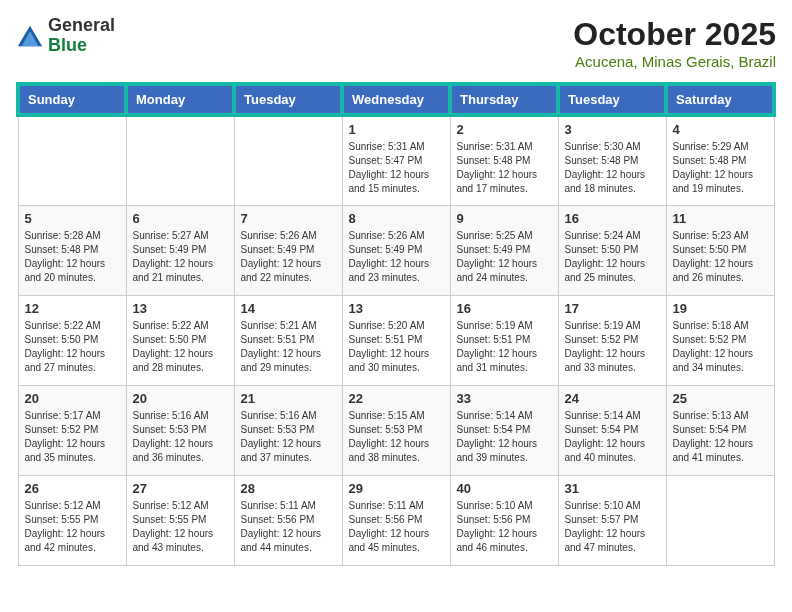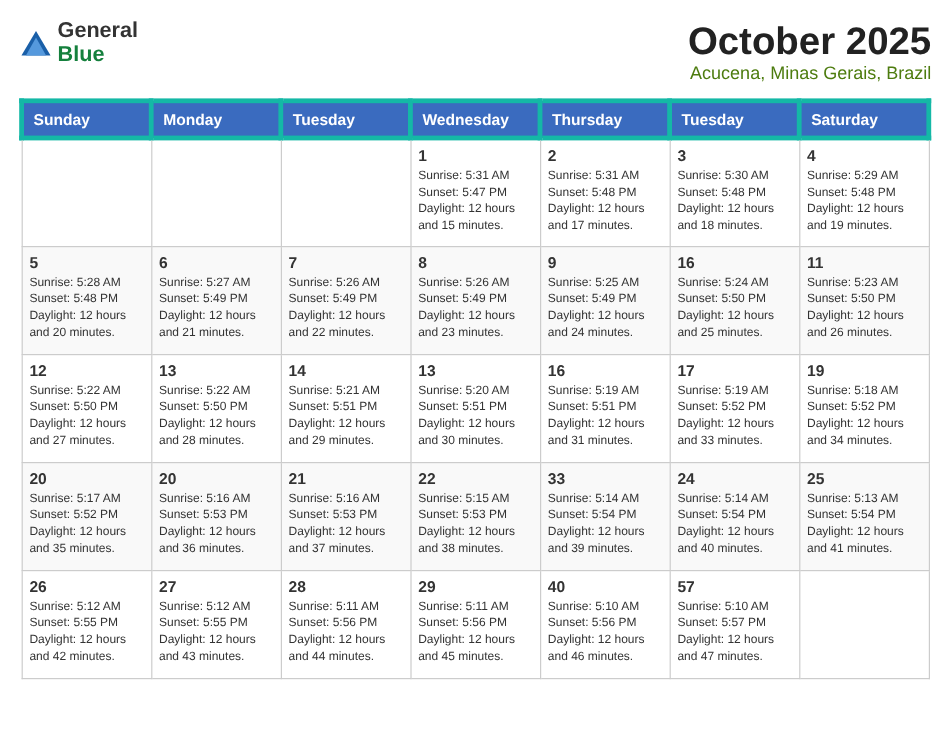--- a/index.html
+++ b/index.html
@@ -249,19 +249,19 @@
         </td>
         <td>
           <div class="day-number">29</div>
           <div class="day-info">Sunrise: 5:11 AM<br>Sunset: 5:56 PM<br>Daylight: 12 hours and 45 minutes.</div>
         </td>
         <td>
           <div class="day-number">40</div>
           <div class="day-info">Sunrise: 5:10 AM<br>Sunset: 5:56 PM<br>Daylight: 12 hours and 46 minutes.</div>
         </td>
         <td>
-          <div class="day-number">57</div>
+          <div class="day-number">31</div>
           <div class="day-info">Sunrise: 5:10 AM<br>Sunset: 5:57 PM<br>Daylight: 12 hours and 47 minutes.</div>
         </td>
         <td class="empty-cell"></td>
       </tr>
     </tbody>
 </table>
 
 </body></html>

